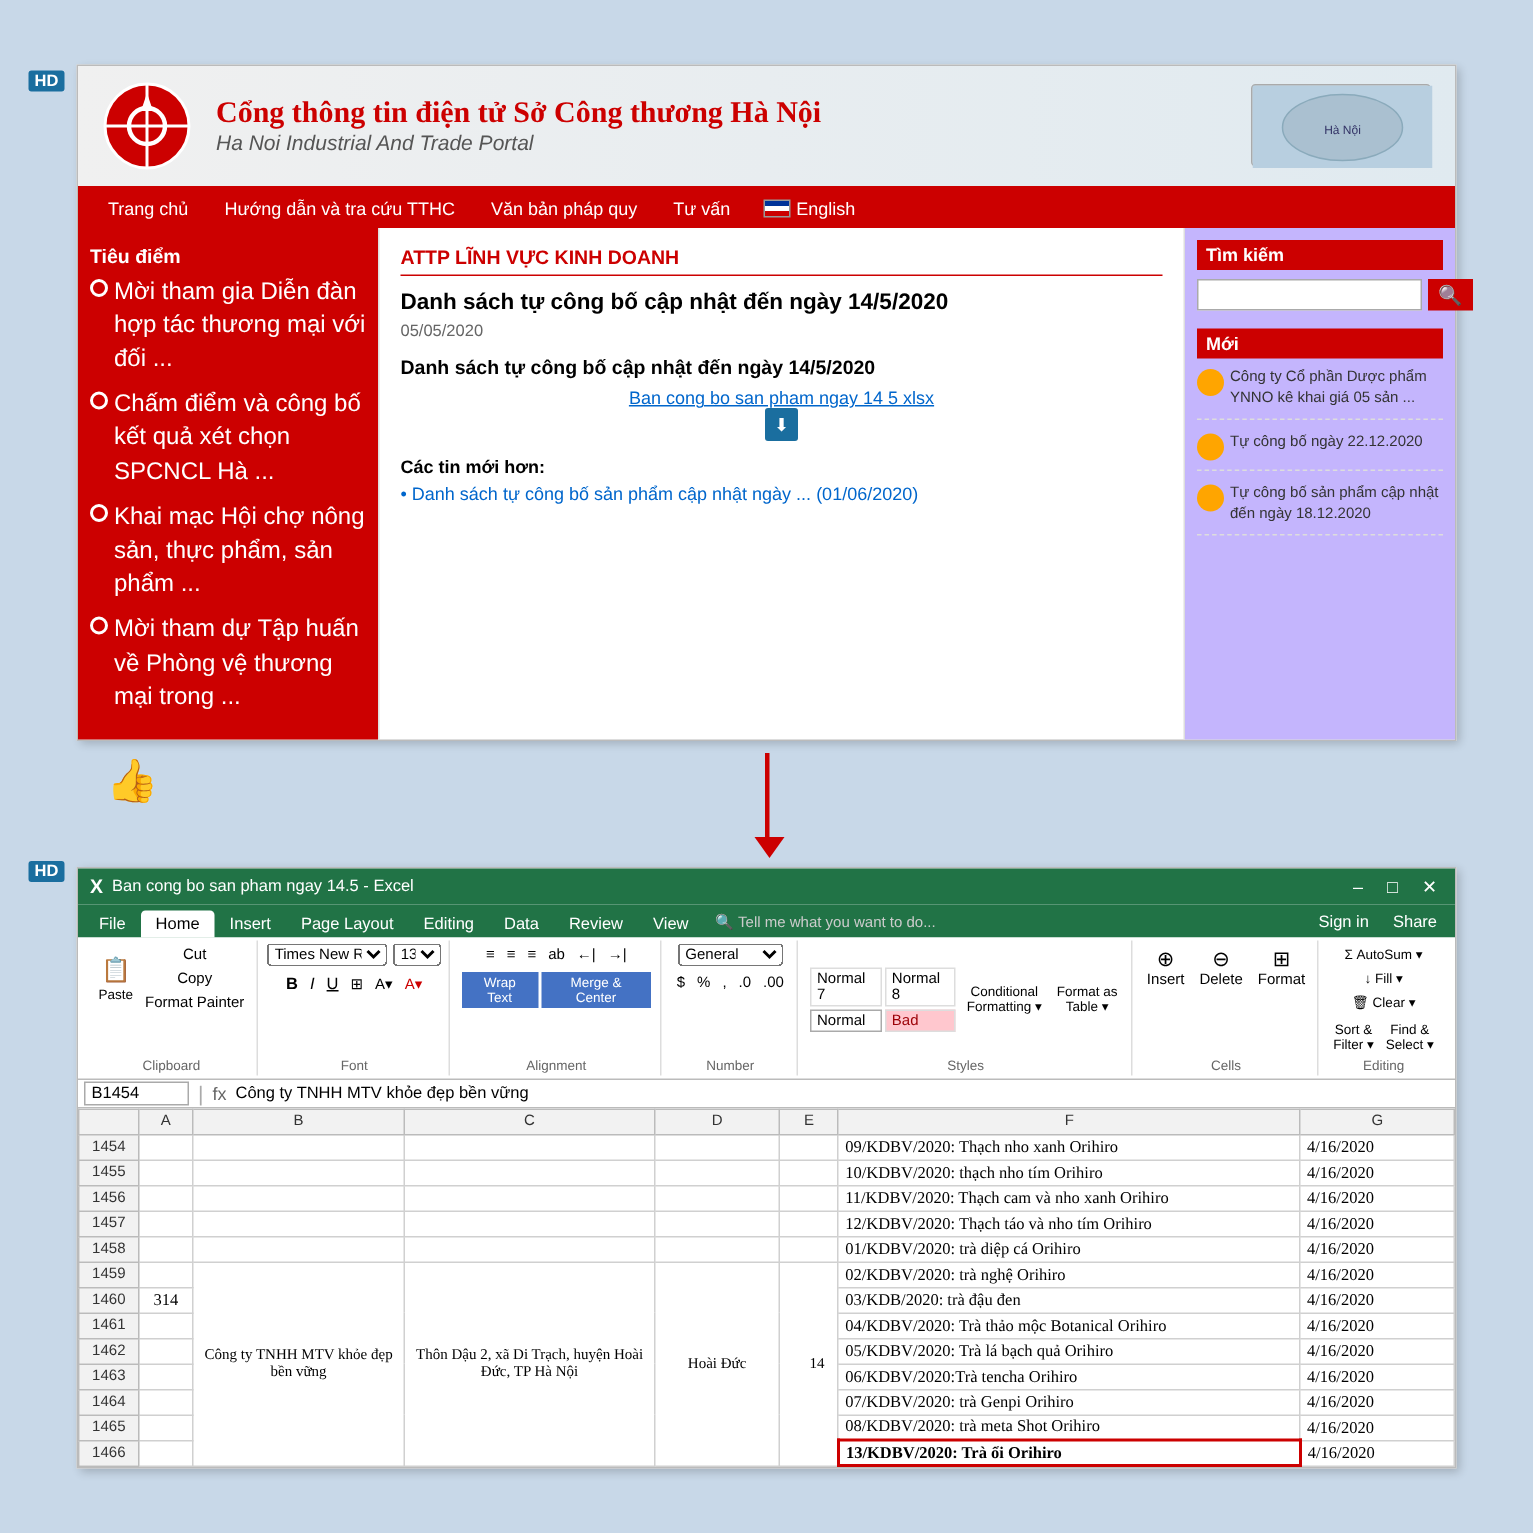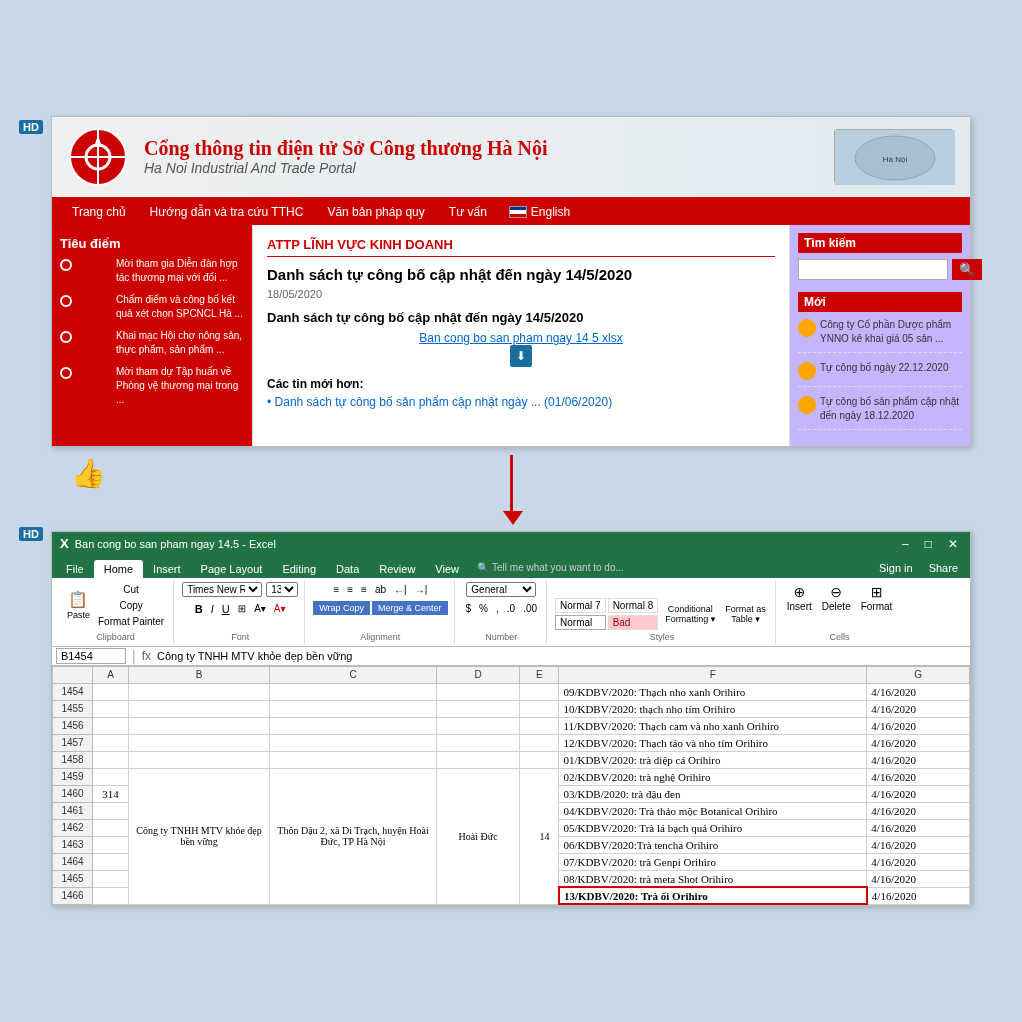--- a/index.html
+++ b/index.html
@@ -132,23 +132,22 @@
       width: 12px;
       height: 12px;
       background: #cc0000;
       border: 2px solid #fff;
       border-radius: 50%;
       flex-shrink: 0;
       margin-top: 2px;
     }
     .col-left-item-text {
       color: #fff;
-      font-size: 10px;
+      font-size: 16px;
       line-height: 1.4;
-      margin-left: 40px;
     }
 
     .col-mid {
       padding: 12px 14px;
       border-left: 1px solid #ddd;
       border-right: 1px solid #ddd;
     }
     .col-mid-title {
       color: #cc0000;
       font-size: 13px;
@@ -575,21 +574,21 @@
           </div>
           <div class="col-left-item">
             <div class="bullet-red"></div>
             <div class="col-left-item-text">Mời tham dự Tập huấn về Phòng vệ thương mại trong ...</div>
           </div>
         </div>
 
         <div class="col-mid">
           <div class="col-mid-title">ATTP lĩnh vực kinh doanh</div>
           <div class="article-title">Danh sách tự công bố cập nhật đến ngày 14/5/2020</div>
-          <div class="article-date">18/05/2020</div>
+          <div class="article-date">05/05/2020</div>
           <div class="article-sub">Danh sách tự công bố cập nhật đến ngày 14/5/2020</div>
           <div style="display:flex; align-items:center; justify-content:space-between; margin-bottom:8px;flex-direction:column;">
             <a class="attach-link">Ban cong bo san pham ngay 14 5 xlsx</a>
             <div class="attach-icon">⬇</div>
           </div>
           <div class="more-title">Các tin mới hơn:</div>
           <div class="more-item">• <span>Danh sách tự công bố sản phẩm cập nhật ngày ... (01/06/2020)</span></div>
         </div>
 
         <div class="col-right">
@@ -697,21 +696,21 @@
         <div class="ribbon-group" style="min-width:100px;">
           <div style="display:flex; gap:2px; margin-bottom:2px;">
             <button class="ribbon-btn">≡</button>
             <button class="ribbon-btn">≡</button>
             <button class="ribbon-btn">≡</button>
             <button class="ribbon-btn" style="font-size:10px;">ab</button>
             <button class="ribbon-btn">←|</button>
             <button class="ribbon-btn">→|</button>
           </div>
           <div style="display:flex; gap:2px; align-items:center;">
-            <button style="background:#4472c4; color:#fff; border:none; font-size:9px; padding:2px 6px; cursor:pointer;">Wrap Copy</button>
+            <button style="background:#4472c4; color:#fff; border:none; font-size:9px; padding:2px 6px; cursor:pointer;">Wrap Text</button>
             <button style="background:#4472c4; color:#fff; border:none; font-size:9px; padding:2px 6px; cursor:pointer;text-align:center;">Merge &amp; Center</button>
           </div>
           <div class="ribbon-group-label">Alignment</div>
         </div>
 
         <div class="ribbon-group" style="min-width:80px;">
           <select style="font-size:10px; width:70px; margin-bottom:2px;">
             <option>General</option>
           </select>
           <div style="display:flex; gap:2px; font-size:10px;">
@@ -749,20 +748,32 @@
               <span>Delete</span>
             </button>
             <button class="ribbon-btn">
               <span style="font-size:14px;">⊞</span>
               <span>Format</span>
             </button>
           </div>
           <div class="ribbon-group-label">Cells</div>
         </div>
 
+        <div class="ribbon-group">
+          <div style="display:flex; gap:2px; flex-direction:column;">
+            <button class="ribbon-btn" style="font-size:9px;">Σ AutoSum ▾</button>
+            <button class="ribbon-btn" style="font-size:9px;">↓ Fill ▾</button>
+            <button class="ribbon-btn" style="font-size:9px;">🗑 Clear ▾</button>
+          </div>
+          <div style="display:flex; gap:2px; margin-top:2px;">
+            <button class="ribbon-btn" style="font-size:9px;">Sort &amp;<br>Filter ▾</button>
+            <button class="ribbon-btn" style="font-size:9px;">Find &amp;<br>Select ▾</button>
+          </div>
+          <div class="ribbon-group-label">Editing</div>
+        </div>
       </div>
 
       <div class="formula-bar">
         <input class="cell-ref" value="B1454" style="">
         <span class="formula-sep">|</span>
         <span style="font-size:12px; color:#666;">fx</span>
         <span class="formula-content">Công ty TNHH MTV khỏe đẹp bền vững</span>
       </div>
 
       <div class="spreadsheet">

